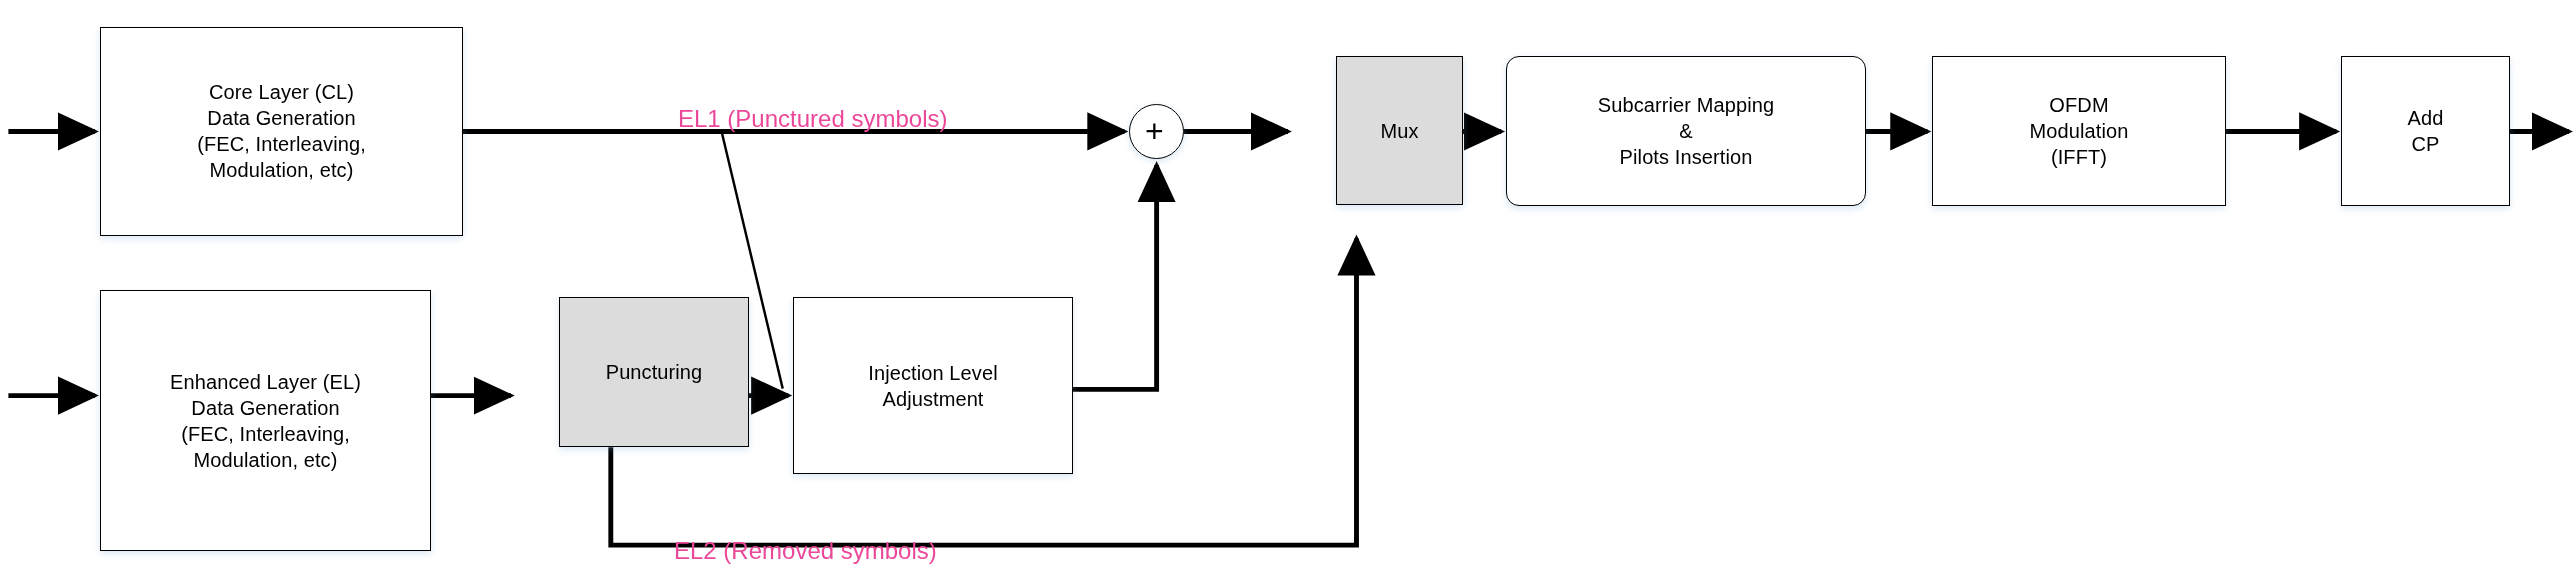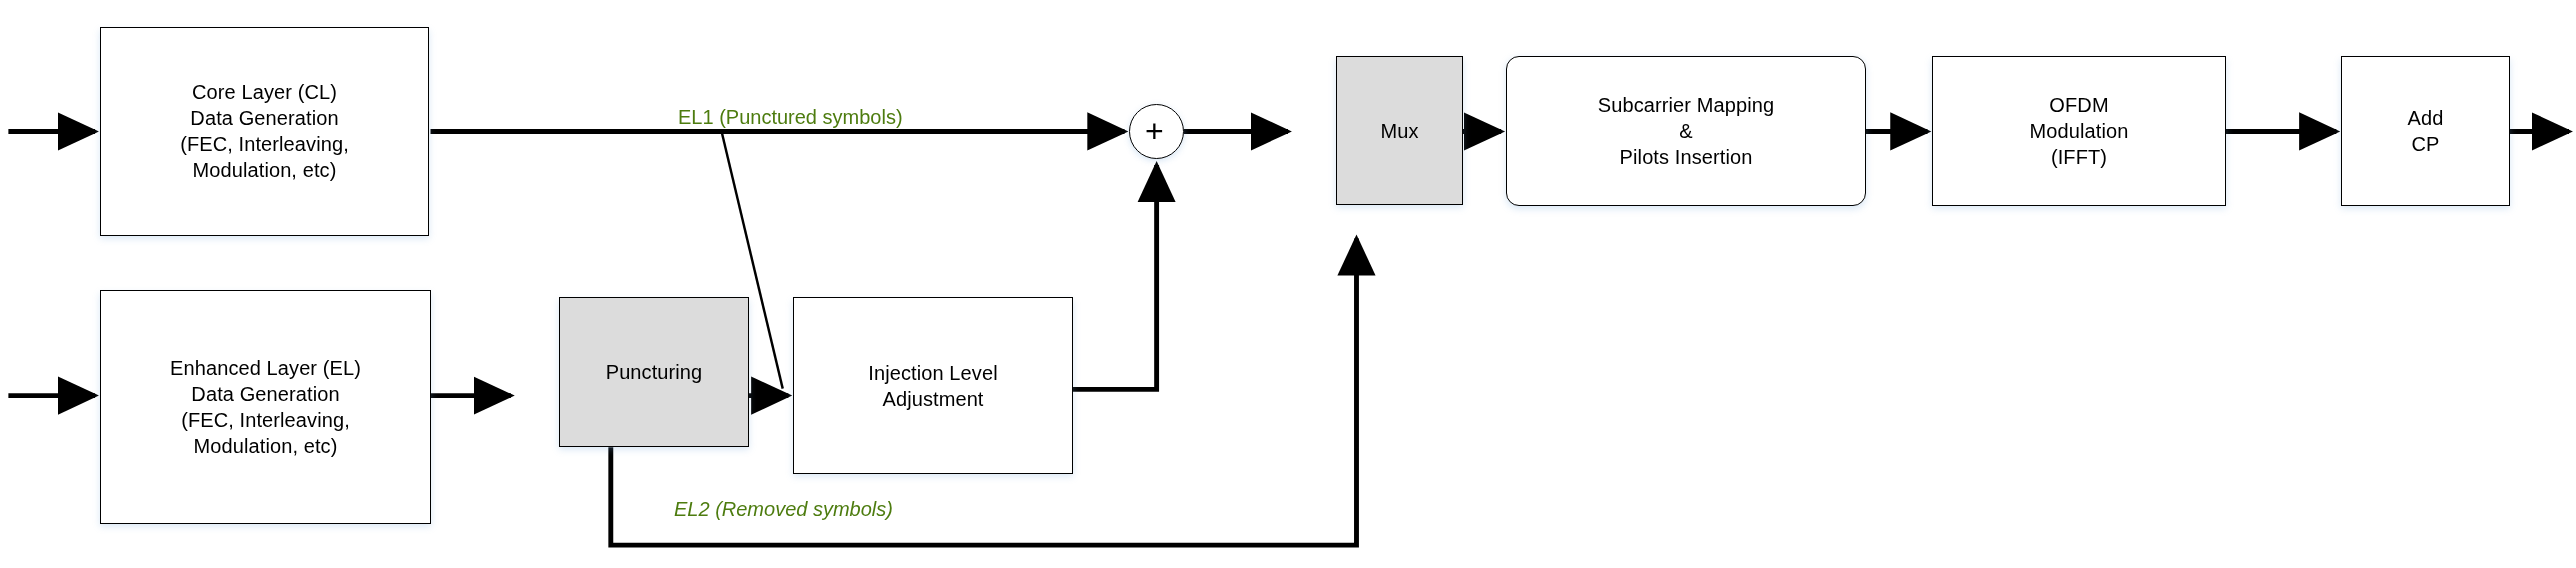--- a/index.html
+++ b/index.html
@@ -37,22 +37,22 @@
   }
   .blk.gray { background: #dcdcdc; margin-left: 43px; }
   .blk .lbl {
     white-space: pre-line;
     font-size: 20px;
     letter-spacing: 0.1px;
   }
   .blk.narrow .lbl { font-size: 20px; }
   .freelbl {
     position: absolute;
-    font-size: 20px;
-    color: #4d7c0f;
+    font-size: 24px;
+    color: #ec4899;
     white-space: nowrap;
     line-height: 1.2;
     text-align: center;
   }
   .sumcircle {
     position: absolute;
     box-sizing: border-box;
     border: 1.4px solid #000000;
     border-radius: 50%;
     background: #ffffff;
@@ -98,28 +98,28 @@
 
     <line x1="2032" y1="188" x2="2148" y2="188" stroke="#000" stroke-width="7" marker-end="url(#ah)"></line>
 
     <line x1="2670" y1="188" x2="2758" y2="188" stroke="#000" stroke-width="7" marker-end="url(#ah)"></line>
 
     <line x1="3130" y1="188" x2="3343" y2="188" stroke="#000" stroke-width="7" marker-end="url(#ah)"></line>
 
     <line x1="3555" y1="188" x2="3676" y2="188" stroke="#000" stroke-width="7" marker-end="url(#ah)"></line>
   </svg>
 
-  <div class="blk" style="left:100px; top:26.6px; width:329px; height:209px;align-items:center;">
+  <div class="blk" style="left:100px; top:26.6px; width:363px; height:209px;align-items:center;">
     <span class="lbl">Core Layer (CL)
 Data Generation
 (FEC, Interleaving,
 Modulation, etc)</span>
   </div>
 
-  <div class="blk" style="left:100px; top:290px; width:331px; height:234px;">
+  <div class="blk" style="left:100px; top:290px; width:331px; height:261px;">
     <span class="lbl">Enhanced Layer (EL)
 Data Generation
 (FEC, Interleaving,
 Modulation, etc)</span>
   </div>
 
   <div class="blk" style="left:793px; top:297px; width:280px; height:177px;">
     <span class="lbl">Injection Level
 Adjustment</span>
   </div>
@@ -147,16 +147,16 @@
 (IFFT)</span>
   </div>
 
   <div class="blk narrow" style="left:2341px; top:56px; width:169px; height:150px;">
     <span class="lbl">Add
 CP</span>
   </div>
 
   <div class="freelbl" style="left:678px; top:105px;">EL1 (Punctured symbols)</div>
 
-  <div class="freelbl" style="left:674px; top:497px;font-style:italic;">EL2 (Removed symbols)</div>
+  <div class="freelbl" style="left:674px; top:537px;">EL2 (Removed symbols)</div>
 
 </div>
 
 
 </body></html>

